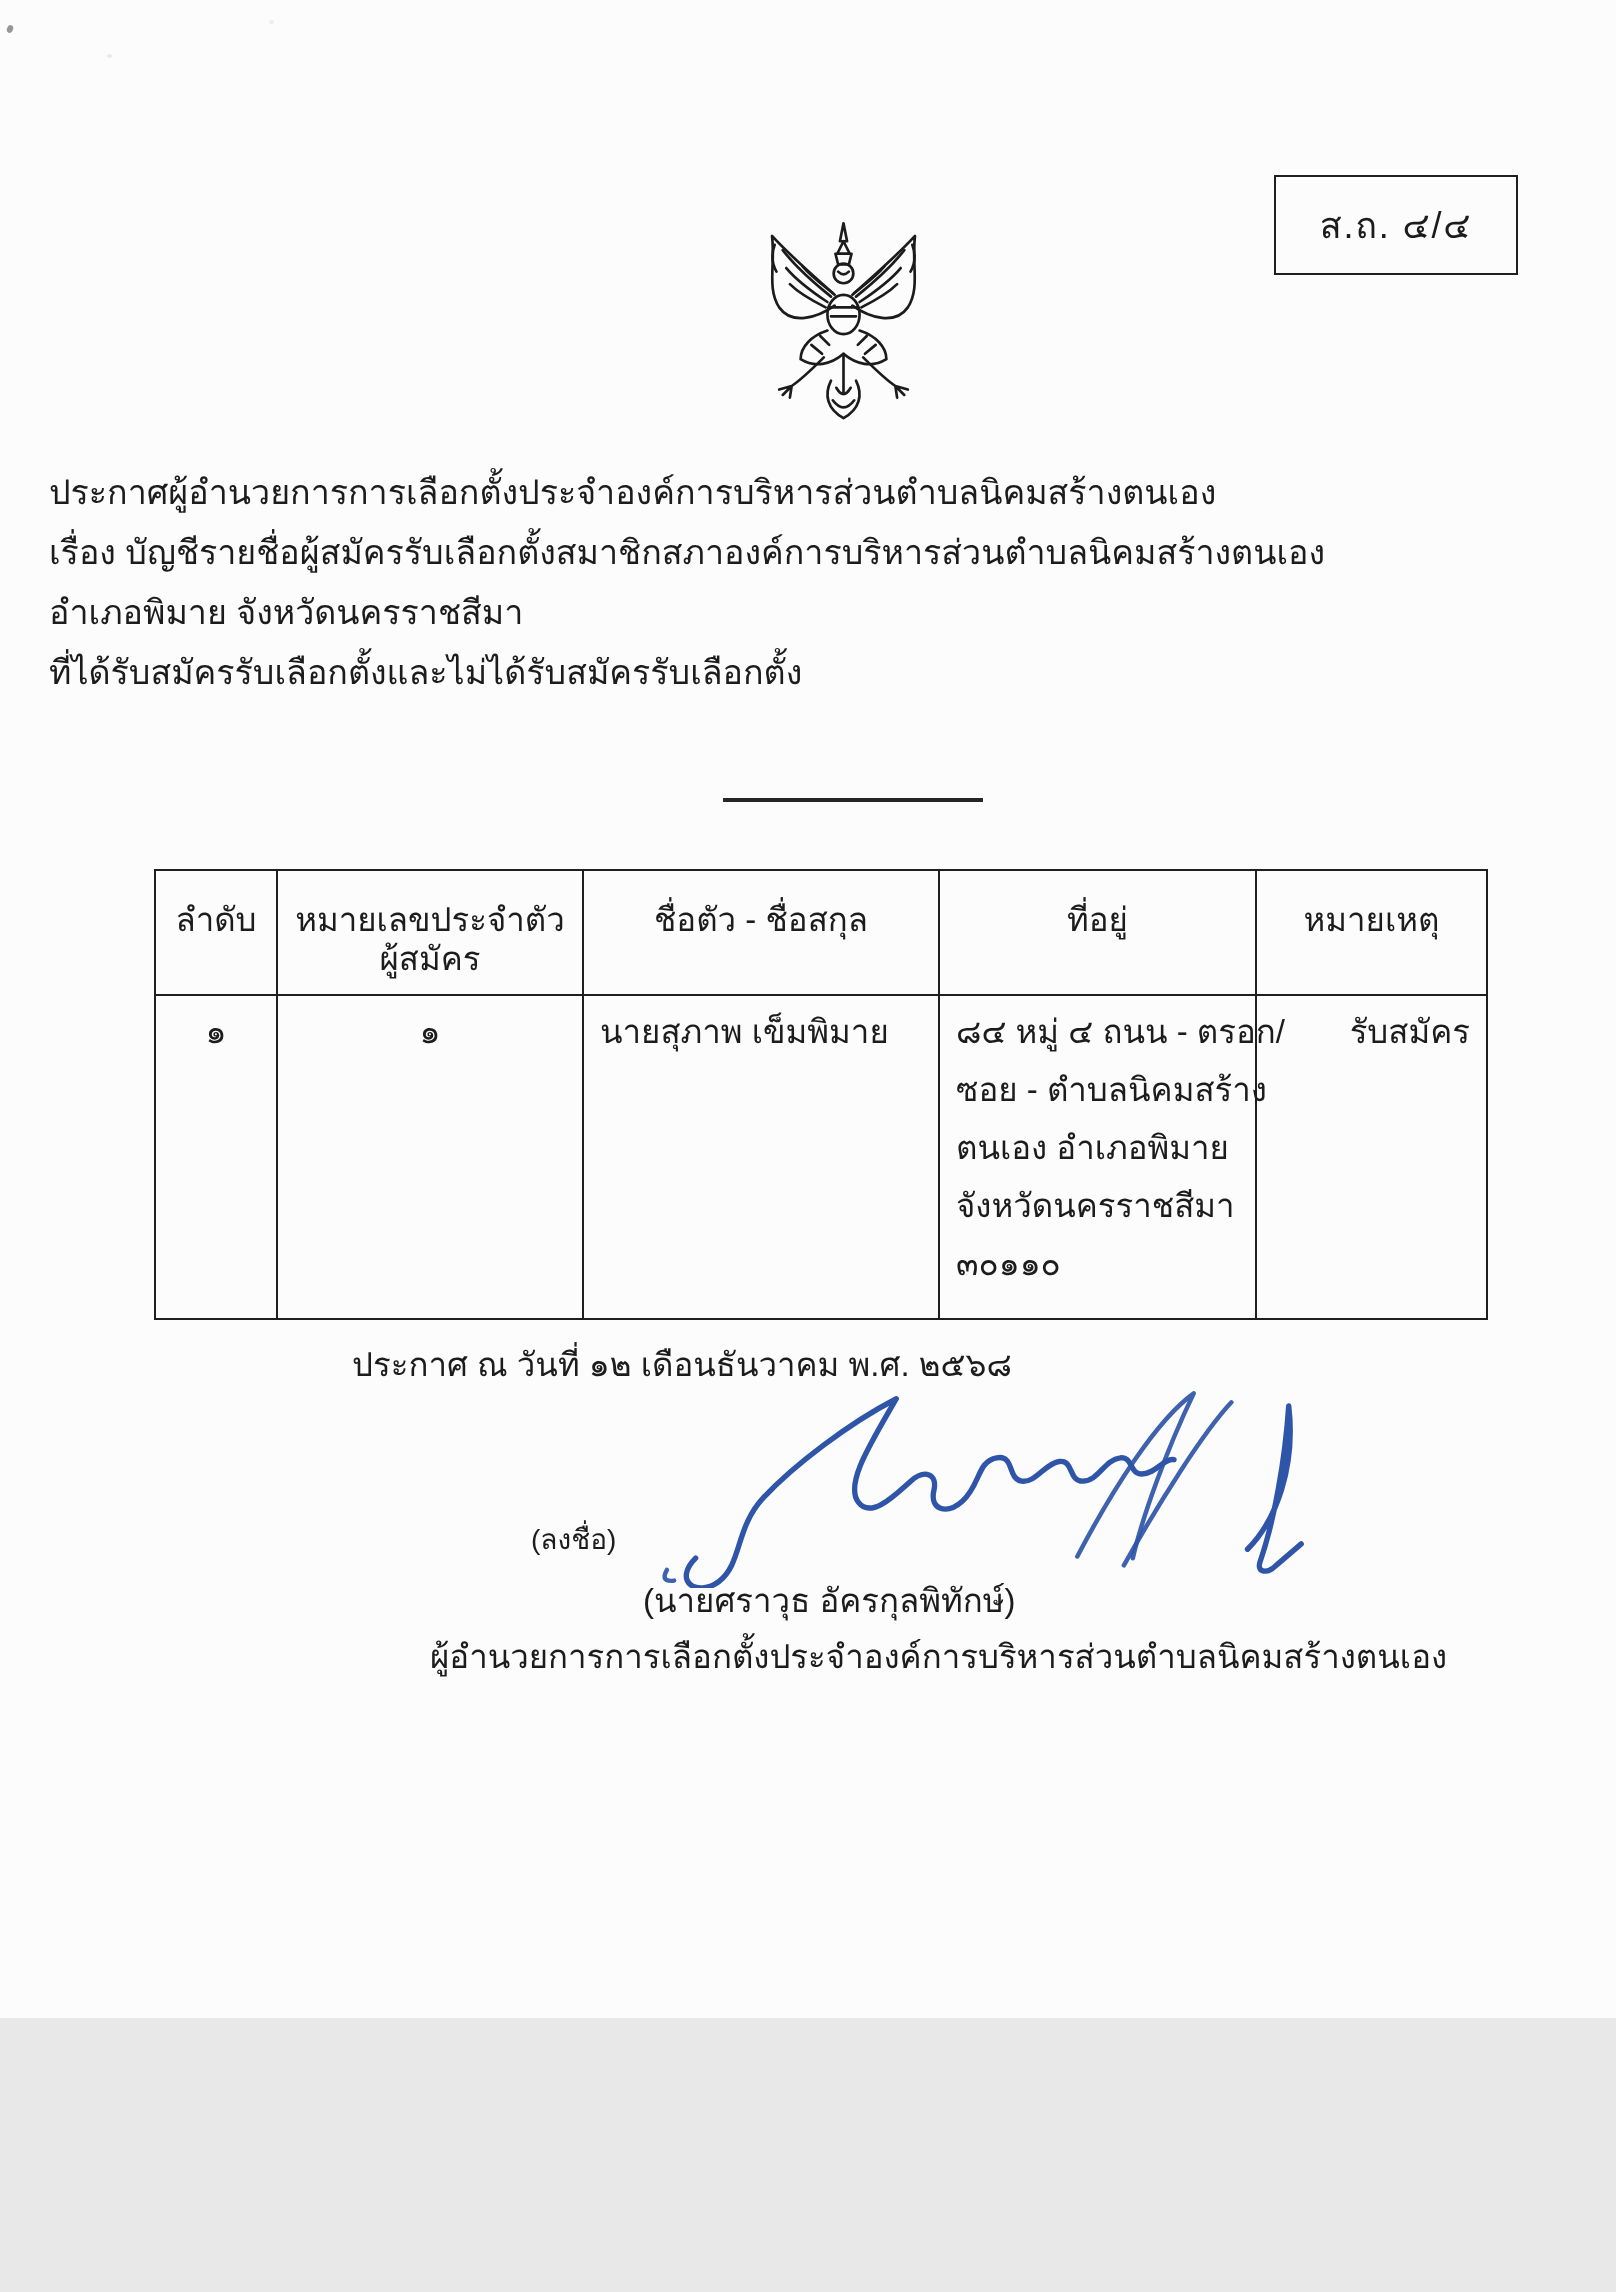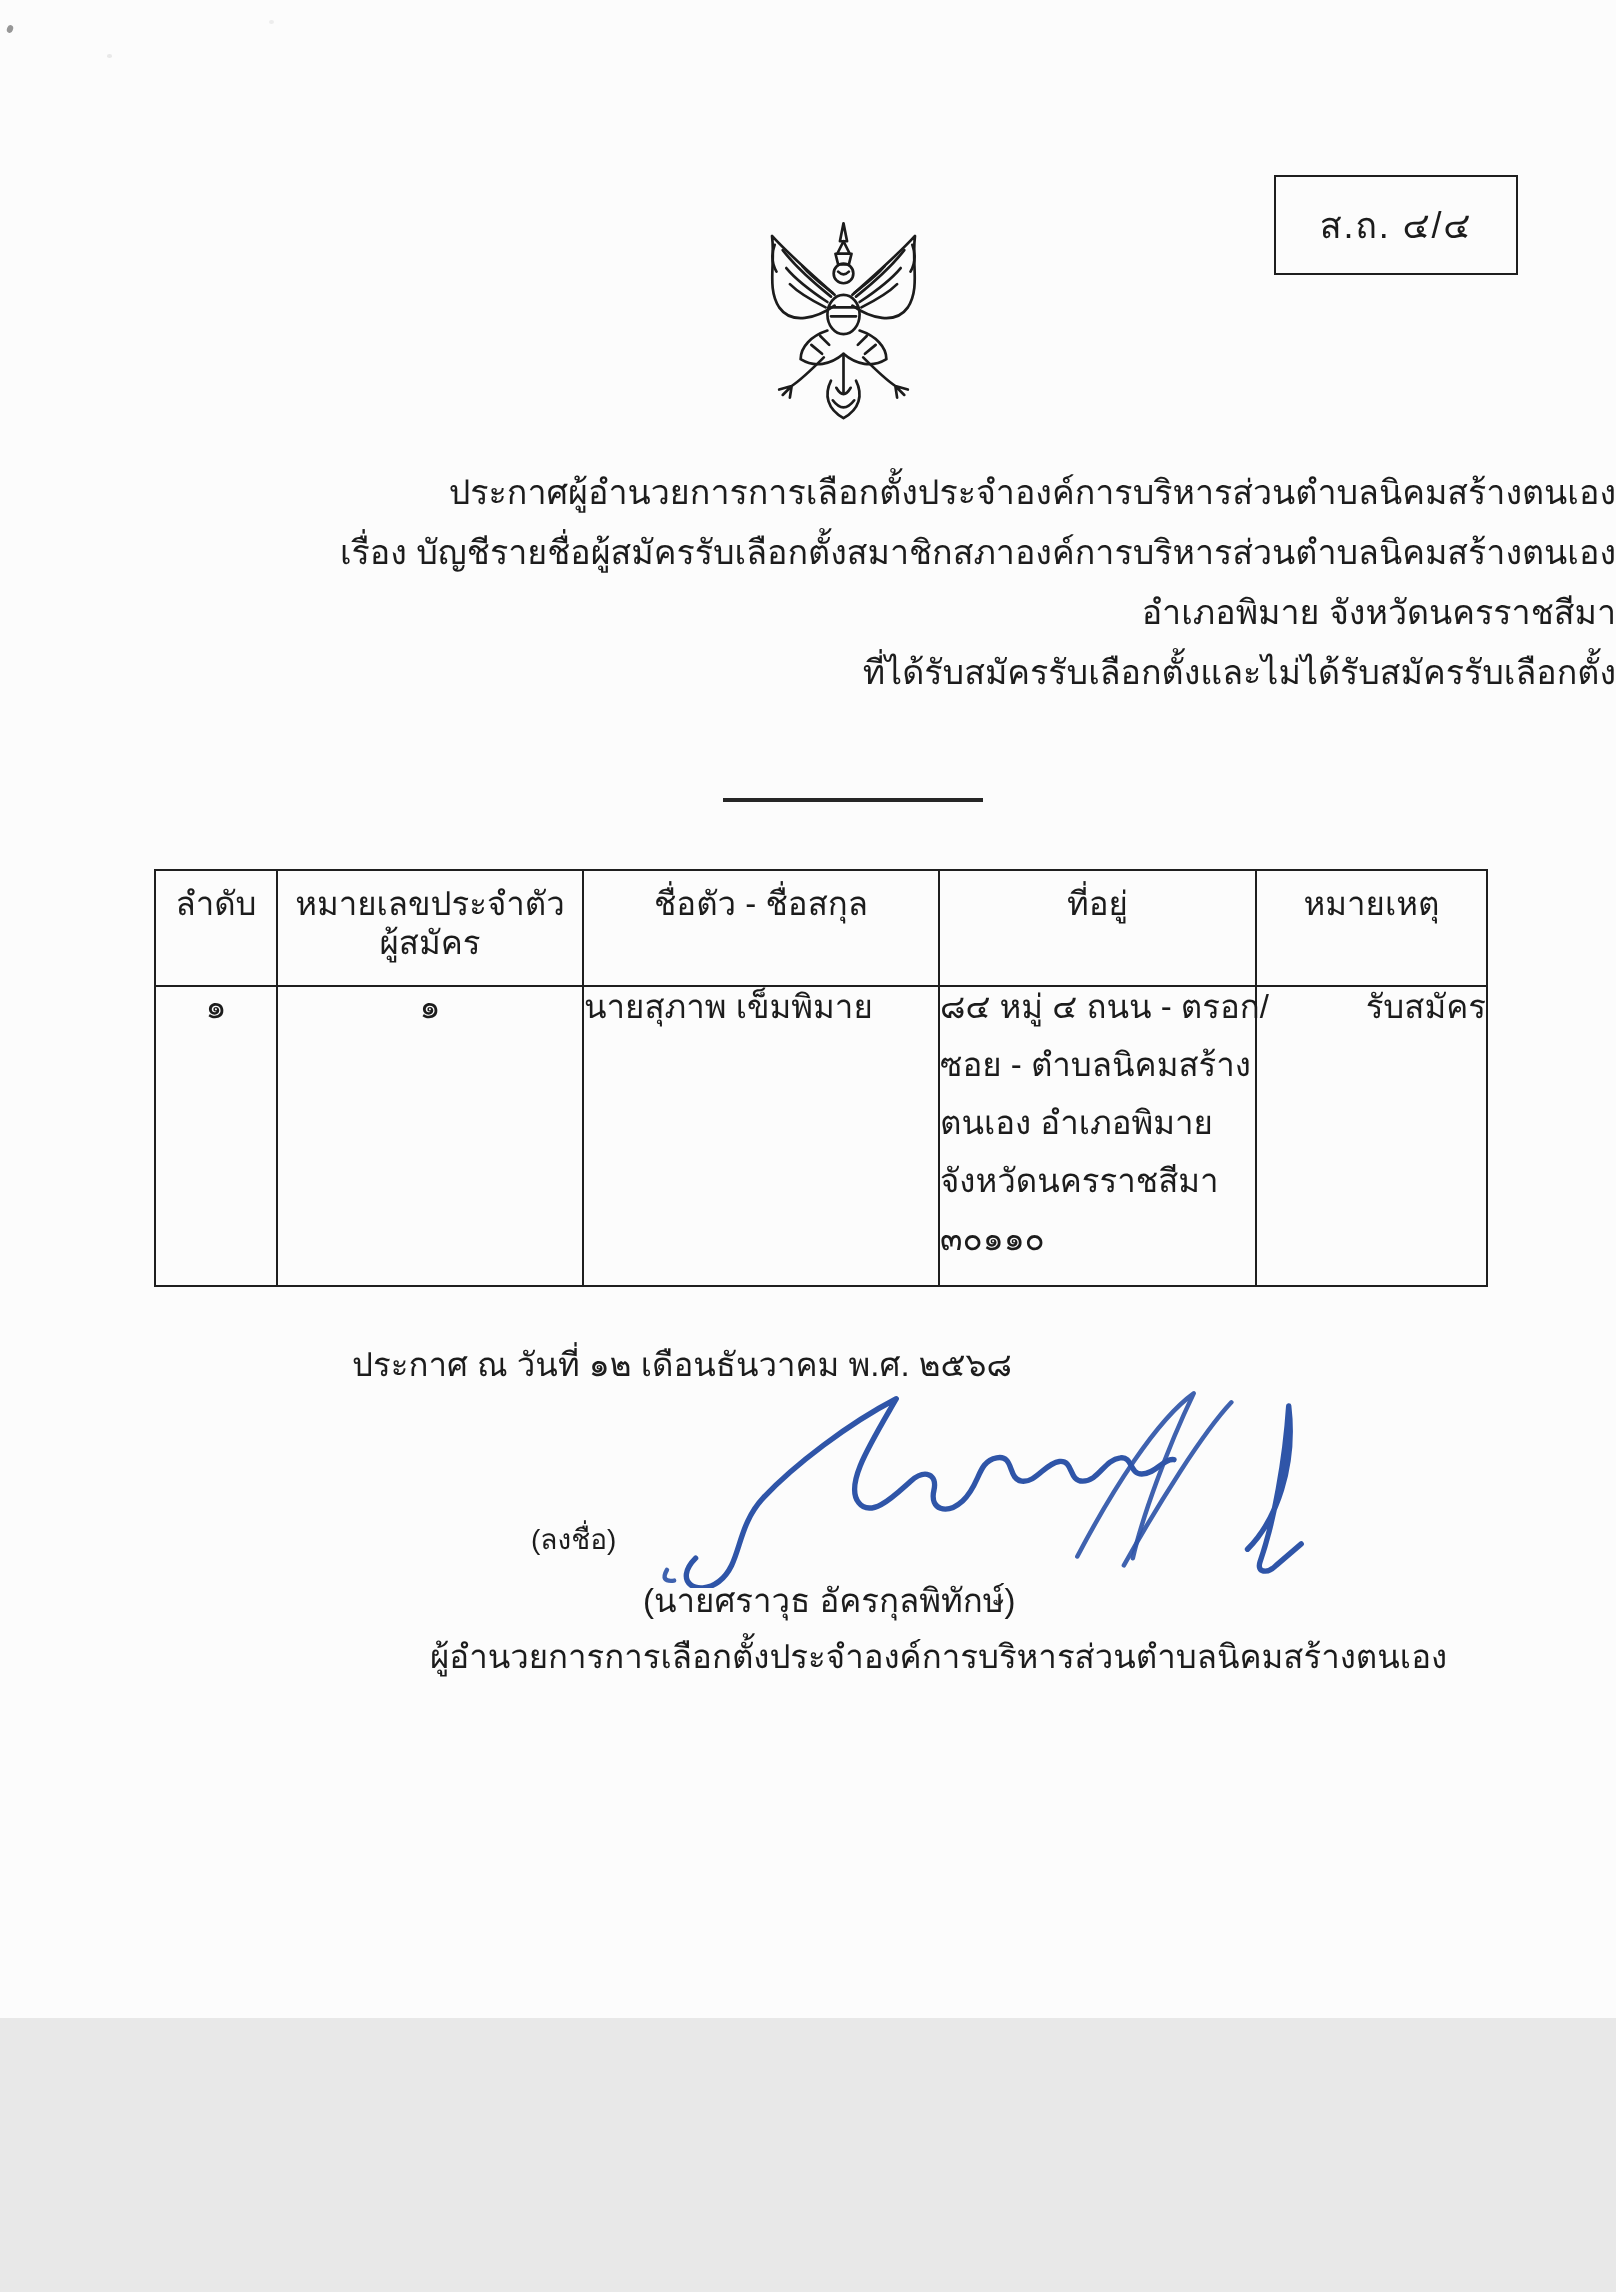--- a/index.html
+++ b/index.html
@@ -29,34 +29,34 @@
   
   .garuda{position:absolute;left:745px;top:218px;width:197px;height:210px;}
   .garuda svg{width:100%;height:100%;}
   .garuda path,.garuda ellipse,.garuda circle,.garuda line{
     stroke:#1c1c1c;fill:none;stroke-width:3;stroke-linecap:round;stroke-linejoin:round;
   }
 
   
   .title-block{
     position:absolute;left:49px;top:462px;width:1567px;
-    text-align:right;font-size:34px;line-height:60px;
+    text-align:left;font-size:34px;line-height:60px;
   }
   .title-line{white-space:nowrap;}
 
   .divider{position:absolute;left:723px;top:798px;width:260px;height:3.6px;background:#262626;}
 
   
   table.candidates{
     position:absolute;left:154px;top:869px;width:1333px;
     border-collapse:collapse;table-layout:fixed;
     font-size:33px;
   }
   table.candidates th,table.candidates td{
-    border:2.7px solid #1f1f1f;vertical-align:top;padding:0;box-sizing:border-box;
+    border:2.7px solid #1f1f1f;vertical-align:top;padding:16px;box-sizing:border-box;
     font-weight:normal;
   }
   col.c-no{width:122px;} col.c-num{width:306px;} col.c-name{width:356px;}
   col.c-addr{width:317px;} col.c-remark{width:231px;}
   tr.hdr{height:116px;}
   tr.body{height:300px;}
   th .hline{display:block;text-align:center;line-height:39px;}
   th .hline.l1{margin-top:12.5px;}
   th .hline.l2{margin-top:0;}
   td.cell-center{text-align:center;padding-top:21.5px;line-height:39px;}

